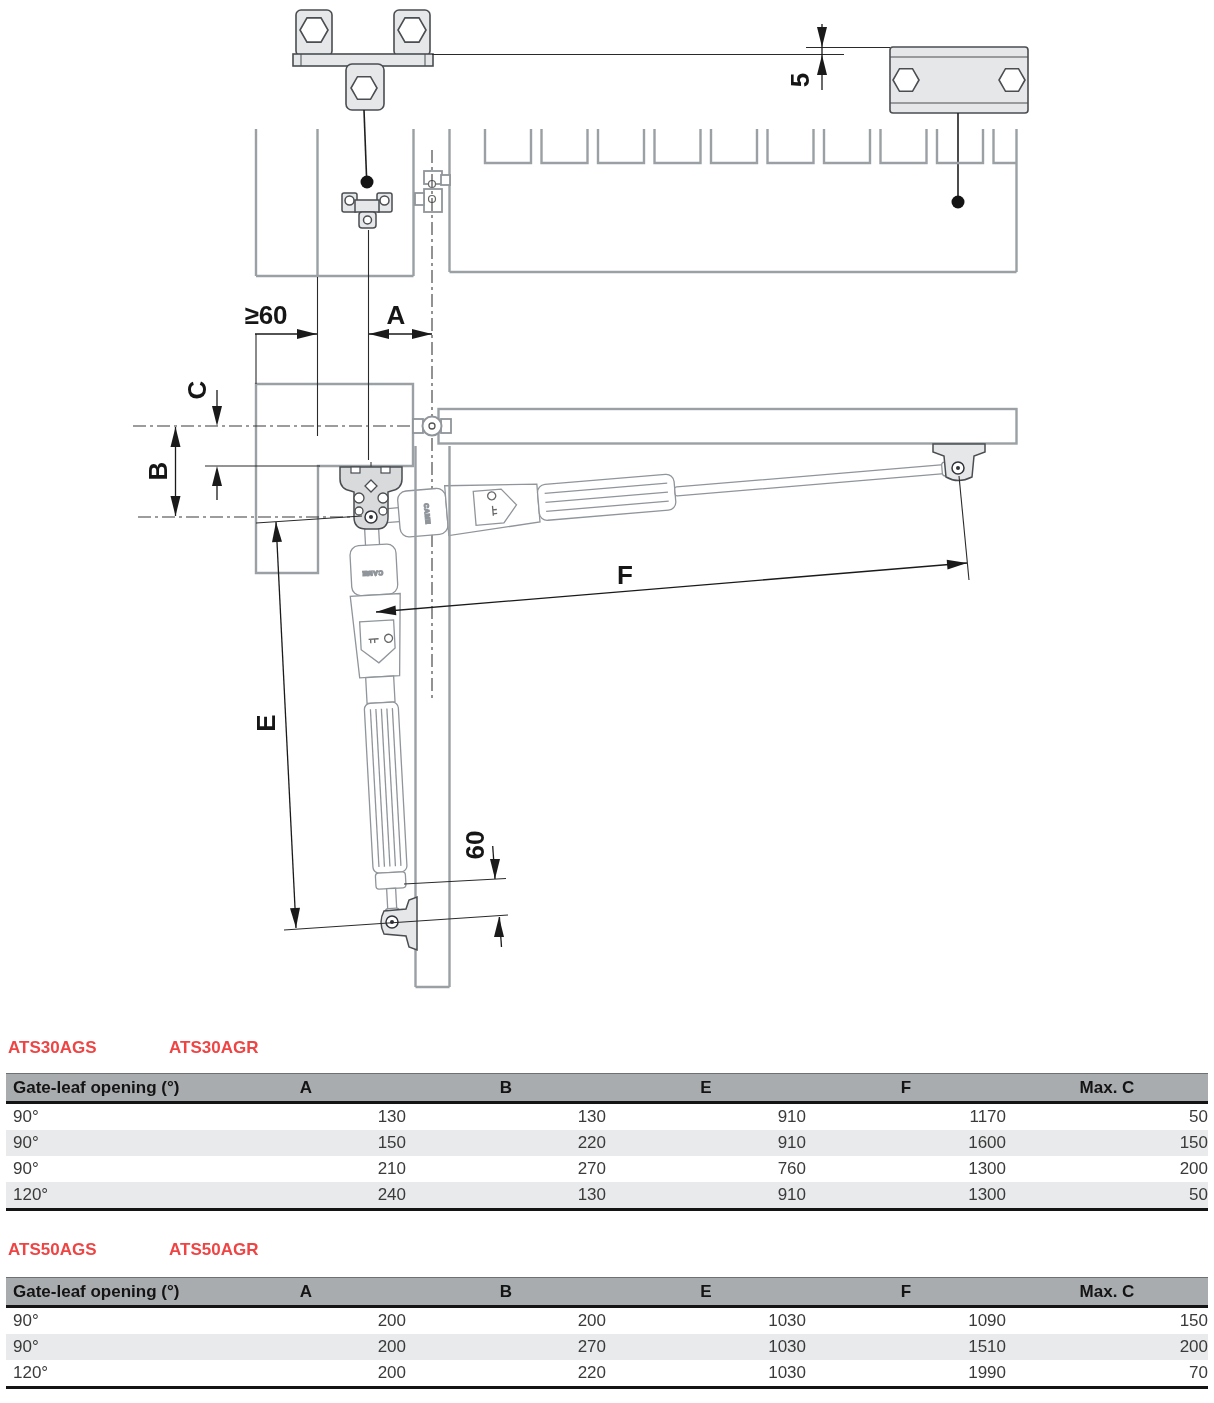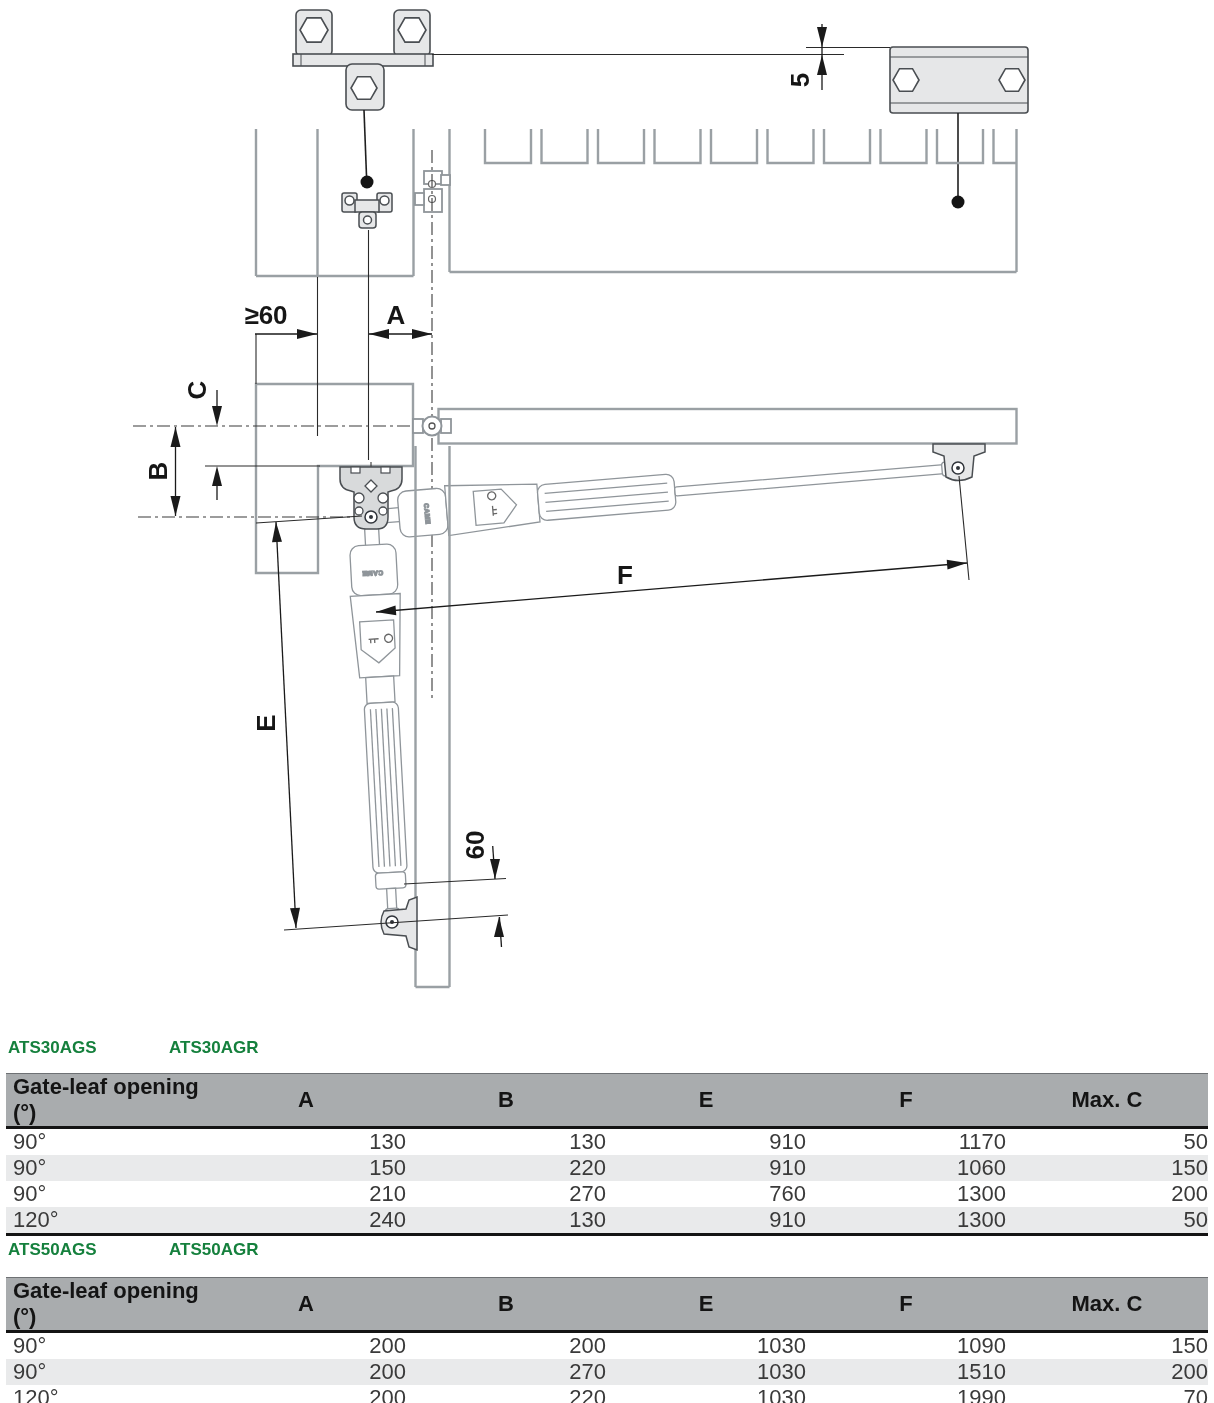--- a/index.html
+++ b/index.html
@@ -1,23 +1,23 @@
 <!DOCTYPE html>
 <html><head>
 <meta charset="utf-8">
 <style>
   html,body{margin:0;padding:0;background:#fff;}
   #page{position:relative;width:1214px;height:1403px;background:#fff;overflow:hidden;
         font-family:"Liberation Sans",sans-serif;}
   svg text{font-family:"Liberation Sans",sans-serif;}
   .dimtxt{font-weight:bold;font-size:26px;fill:#161616;}
   .logotxt{font-weight:bold;font-size:6.5px;fill:#6a6f73;letter-spacing:.5px;}
-  .sec-title{position:absolute;font-size:17px;font-weight:bold;color:#15803d;white-space:nowrap;}
+  .sec-title{position:absolute;font-size:17px;font-weight:bold;color:#ef4444;white-space:nowrap;}
   table.spec{position:absolute;left:6px;width:1202px;border-collapse:collapse;table-layout:fixed;
-             font-size:22px;color:#3a3a3a;}
+             font-size:17px;color:#3a3a3a;}
   table.spec th{background:#a9acae;color:#141414;font-weight:bold;height:27px;padding:0;
                 border-top:1.5px solid #6e7174;border-bottom:3px solid #141414;text-align:center;}
   table.spec th:first-child, table.spec td:first-child{text-align:left;padding-left:7px;}
   table.spec td{height:26px;padding:0;text-align:right;}
   table.spec tbody tr:nth-child(even) td{background:#e9eaeb;}
   table.spec tbody tr.last td{border-bottom:3px solid #141414;}
   th.red{color:#c9504e;}
 </style>
 </head>
 <body>
@@ -264,21 +264,21 @@
         <td>130</td>
         <td>910</td>
         <td>1170</td>
         <td>50</td>
       </tr>
       <tr>
         <td>90°</td>
         <td>150</td>
         <td>220</td>
         <td>910</td>
-        <td>1060</td>
+        <td>1600</td>
         <td>150</td>
       </tr>
       <tr>
         <td>90°</td>
         <td>210</td>
         <td>270</td>
         <td>760</td>
         <td>1300</td>
         <td>200</td>
       </tr>

